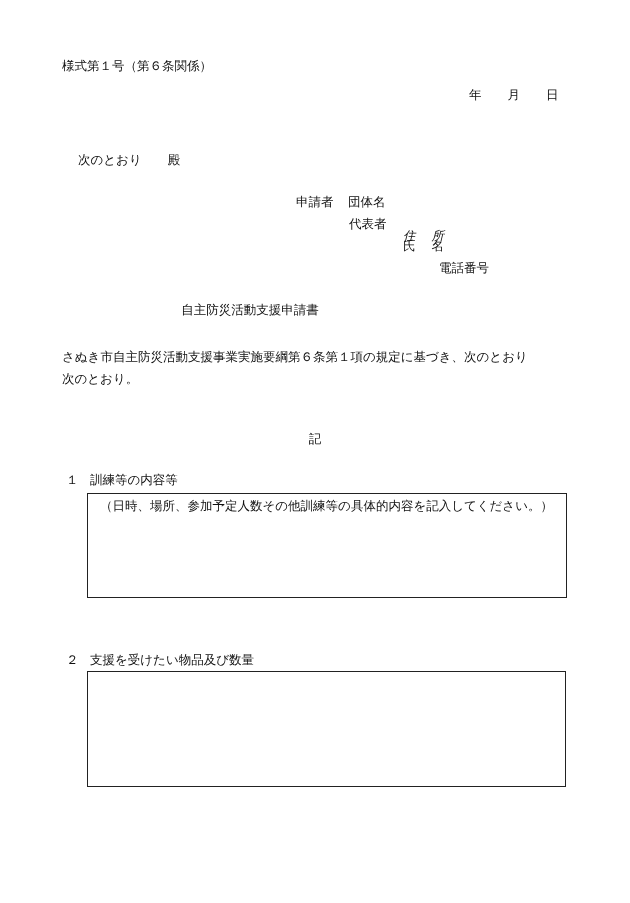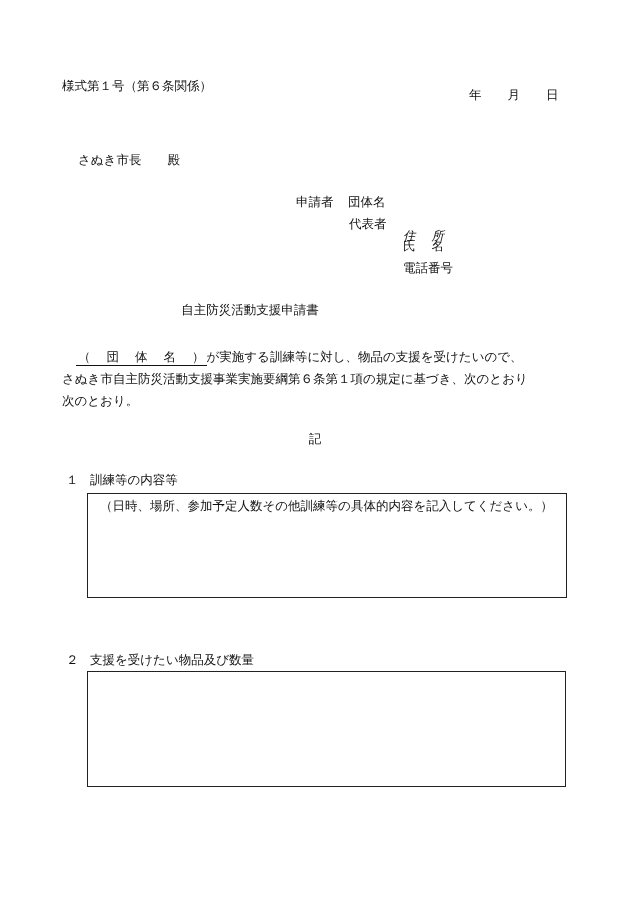--- a/index.html
+++ b/index.html
@@ -14,34 +14,34 @@
     overflow: hidden;
     font-family: "DejaVu Serif", "Liberation Serif", serif;
     color: #111111;
     font-size: 12.5px;
   }
   .abs {
     position: absolute;
     white-space: nowrap;
     line-height: 1;
   }
-  .form-no { left: 62px; top: 80px; }
+  .form-no { left: 62px; top: 60px; }
   .date-line { left: 443px; top: 89px; }
   .date-line span { display: inline-block; }
   .date-line .sp { width: 26px; }
   .addressee { left: 78px; top: 154px; }
   .addressee .sp { display: inline-block; width: 26px; }
 
   .applicant-label { left: 296px; top: 196px; }
   .rep-label { left: 349px; top: 218px; }
   .field-col { left: 403px; }
   .f-org { left: 348px; top: 196px; }
   .f-addr { top: 230px; font-style: italic; }
   .f-name { top: 240px; text-decoration: underline; }
-  .f-tel { top: 262px; }
+  .f-tel { top: 262px; margin-left: 36px; }
   .spaced span { display: inline-block; }
   .spaced .gap { width: 16px; }
 
   .doc-title { left: 0; width: 500px; text-align: center; top: 304px; }
 
   .body-para {
     left: 62px;
     top: 346px;
     width: 520px;
     white-space: normal;
@@ -90,41 +90,38 @@
 
 <div>
 
   <div class="abs form-no">様式第１号（第６条関係）</div>
 
   <div class="abs date-line">
     <span class="sp"></span><span>年</span><span class="sp"></span><span>月</span><span class="sp"></span><span>日</span>
   </div>
 
   <div class="abs addressee">
-    <span>さぬき市長</span><span class="sp"></span><span>殿</span>
+    <span>次のとおり</span><span class="sp"></span><span>殿</span>
   </div>
 
   <div class="abs applicant-label">申請者</div>
   <div class="abs f-org">団体名</div>
   <div class="abs rep-label">代表者</div>
 
   <div class="abs field-col f-addr spaced">
     <span>住</span><span class="gap"></span><span>所</span>
   </div>
   <div class="abs field-col f-name spaced">
     <span>氏</span><span class="gap"></span><span>名</span>
   </div>
   <div class="abs field-col f-tel">電話番号</div>
 
   <div class="abs doc-title">自主防災活動支援申請書</div>
 
   <div class="abs body-para">
-    <span class="line">
-      <span class="org-blank"><span>（</span><span class="g"></span><span>団</span><span class="g"></span><span>体</span><span class="g"></span><span>名</span><span class="g"></span><span>）</span></span><span>が実施する訓練等に対し、物品の支援を受けたいので、</span>
-    </span>
     <span class="line">さぬき市自主防災活動支援事業実施要綱第６条第１項の規定に基づき、次のとおり</span>
     <span class="line">次のとおり。</span>
   </div>
 
   <div class="abs ki">記</div>
 
   <div class="abs sec1-heading">
     <span class="sec-num">１</span><span>訓練等の内容等</span>
   </div>
   <div class="box1">

